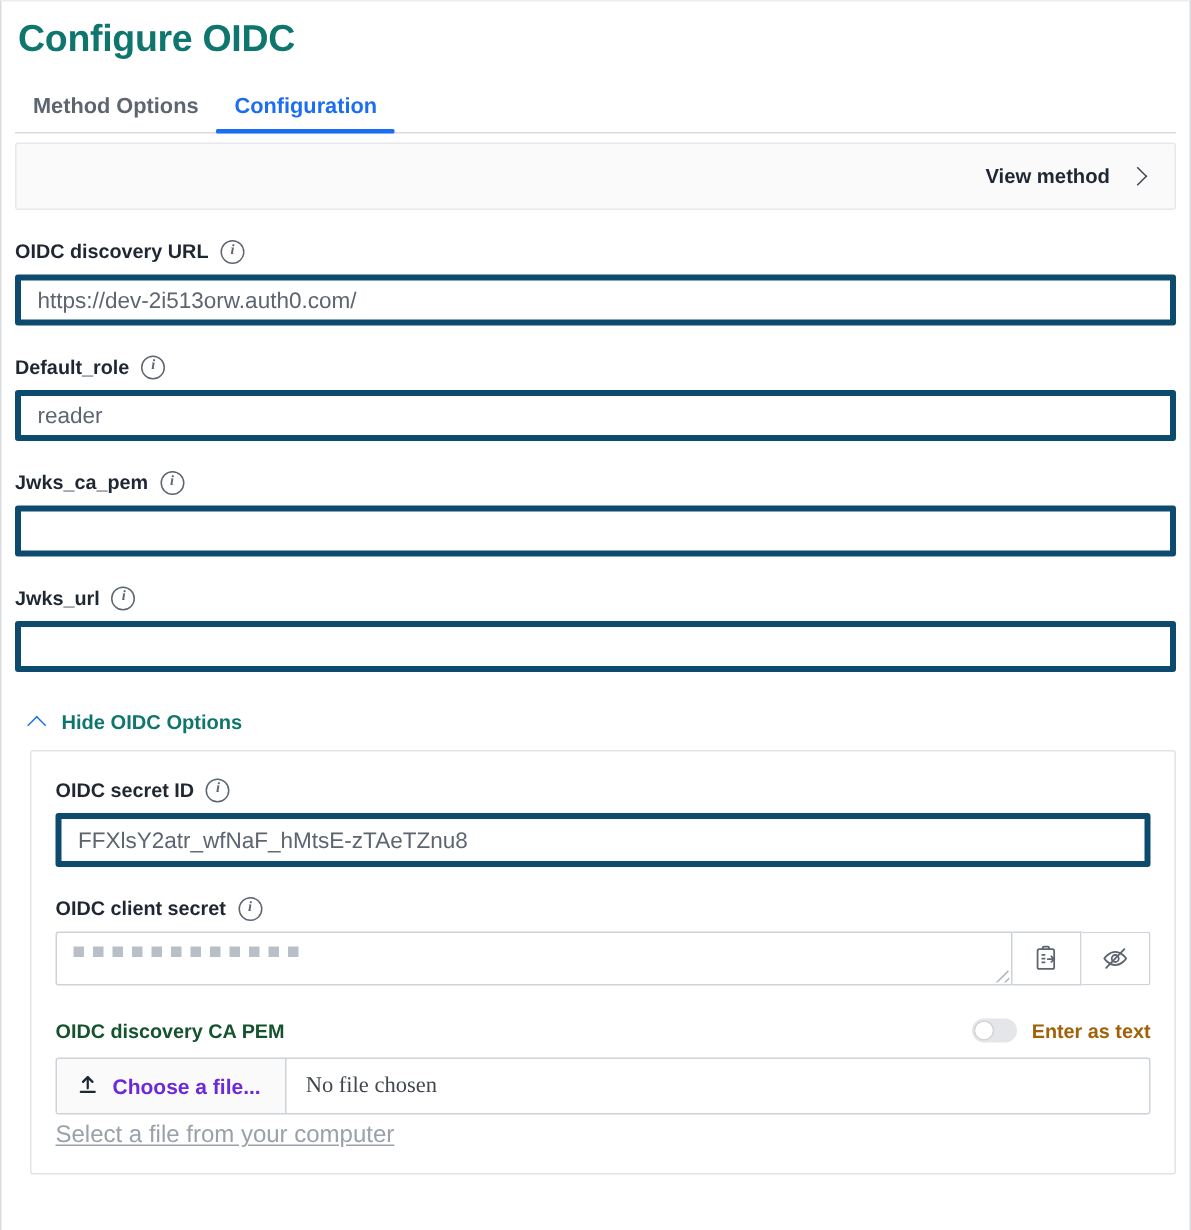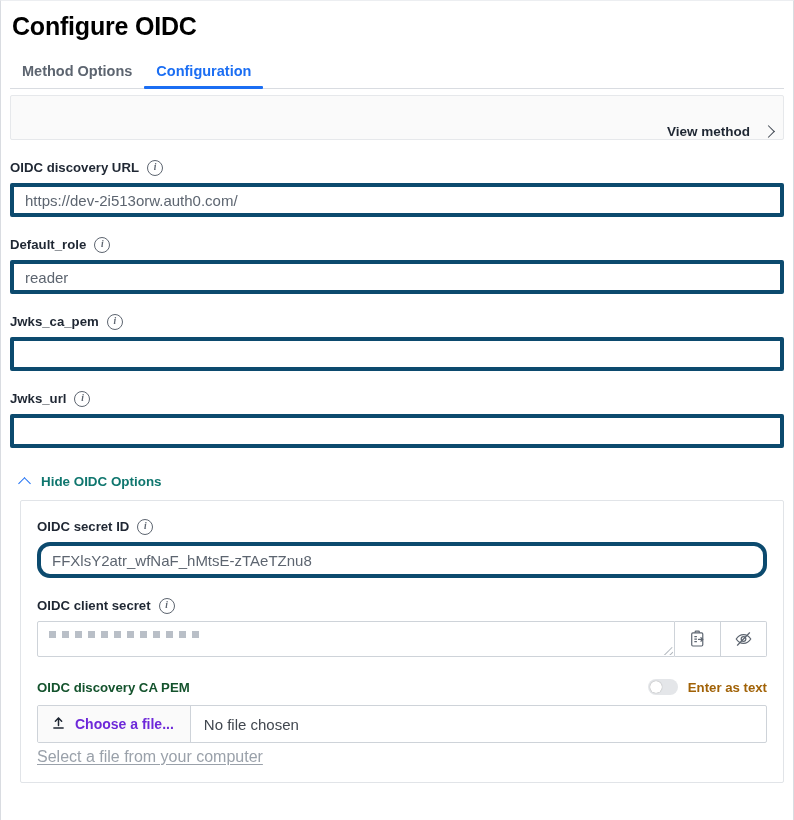--- a/index.html
+++ b/index.html
@@ -25,21 +25,21 @@
   }
   .inner {
     padding: 0 9px 0 9px;
   }
 
   
   .page-title {
     font-size: 25px;
     font-weight: bold;
     letter-spacing: -0.2px;
-    color: #000000;
+    color: #0f766e;
     margin: 8px 0 0 2px;
     line-height: 34px;
   }
 
   
   .tabs {
     display: flex;
     align-items: flex-end;
     margin-top: 12px;
     border-bottom: 1px solid #d9dce1;
@@ -69,23 +69,23 @@
   }
 
   
   .viewbar {
     margin-top: 6px;
     background: #fafafa;
     border: 1px solid #e6e8eb;
     border-radius: 2px;
     height: 43px;
     display: flex;
-    align-items: flex-end;
+    align-items: center;
     justify-content: flex-end;
-    padding-right: 10px;
+    padding-right: 20px;
   }
   .viewbar-link {
     display: flex;
     align-items: center;
     gap: 14px;
     font-size: 13.5px;
     font-weight: bold;
     color: #1f2733;
     cursor: pointer;
   }
@@ -307,20 +307,21 @@
     font-weight: bold;
     color: #6d28d9;
     cursor: pointer;
   }
   .file-name {
     display: flex;
     align-items: center;
     padding-left: 13px;
     font-size: 15px;
     color: #41474f;
+    font-family: Liberation Serif, serif;
   }
   .file-help {
     margin-top: 5px;
     font-size: 16px;
     color: #9aa1aa;
     text-decoration: underline;
     text-underline-offset: 2px;
   }
 </style>
 </head>
@@ -380,21 +381,21 @@
       <span class="collapse-label">Hide OIDC Options</span>
     </div>
 
     <div class="options-card">
 
       <div class="field" style="margin-top:4px;">
         <div class="field-label">
           <span>OIDC secret ID</span>
           <span class="info-icon">i</span>
         </div>
-        <input class="txt-input" style="height: 36px; border-radius: 13px;" type="text" value="FFXlsY2atr_wfNaF_hMtsE-zTAeTZnu8">
+        <input class="txt-input" style="height: 36px;" type="text" value="FFXlsY2atr_wfNaF_hMtsE-zTAeTZnu8">
       </div>
 
       <div class="field">
         <div class="field-label">
           <span>OIDC client secret</span>
           <span class="info-icon">i</span>
         </div>
         <div class="secret-row">
           <div class="secret-area">
             <div class="secret-dots">

